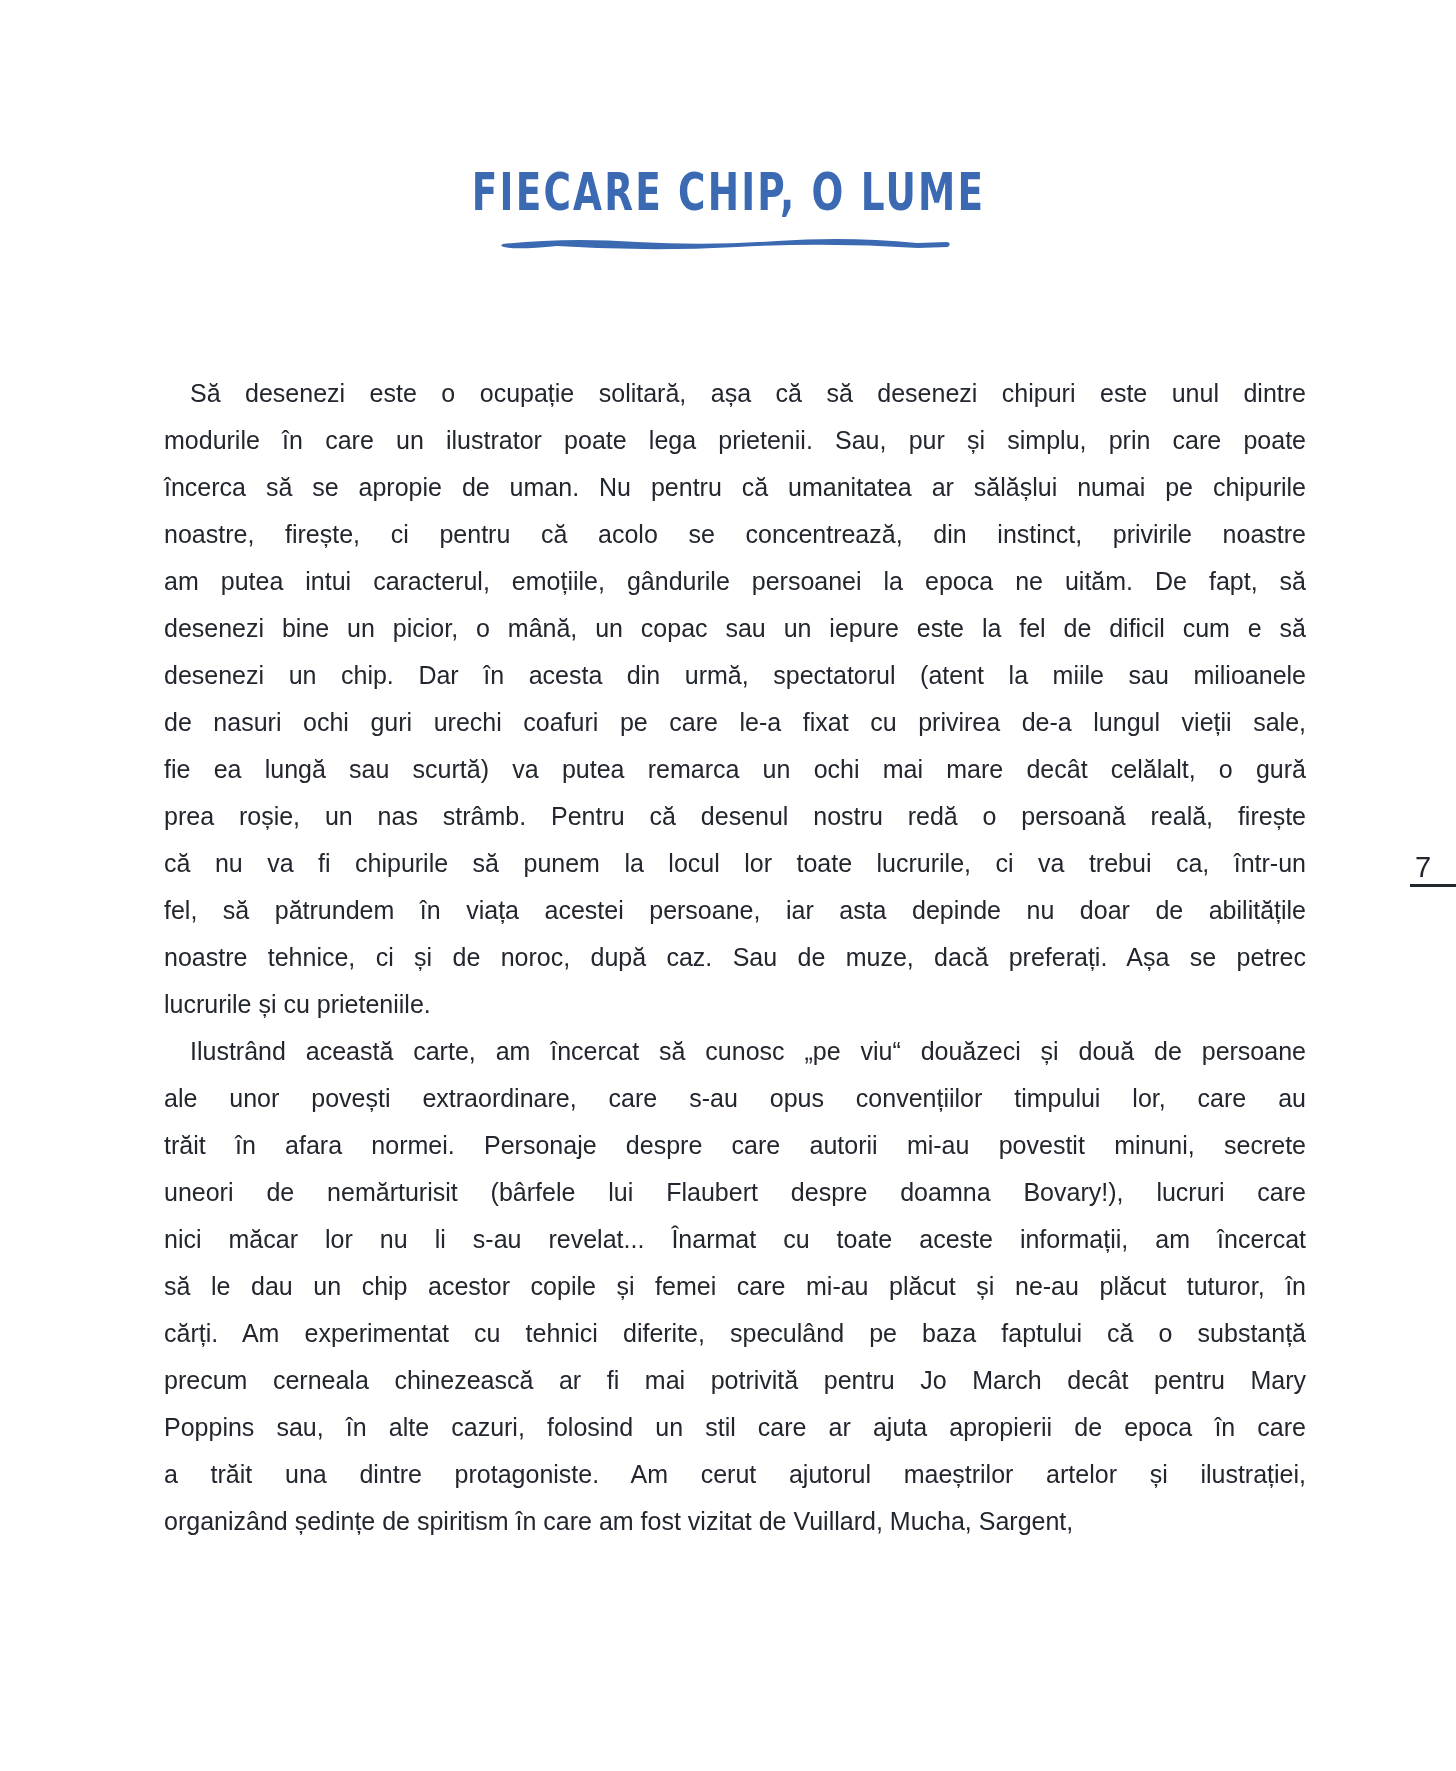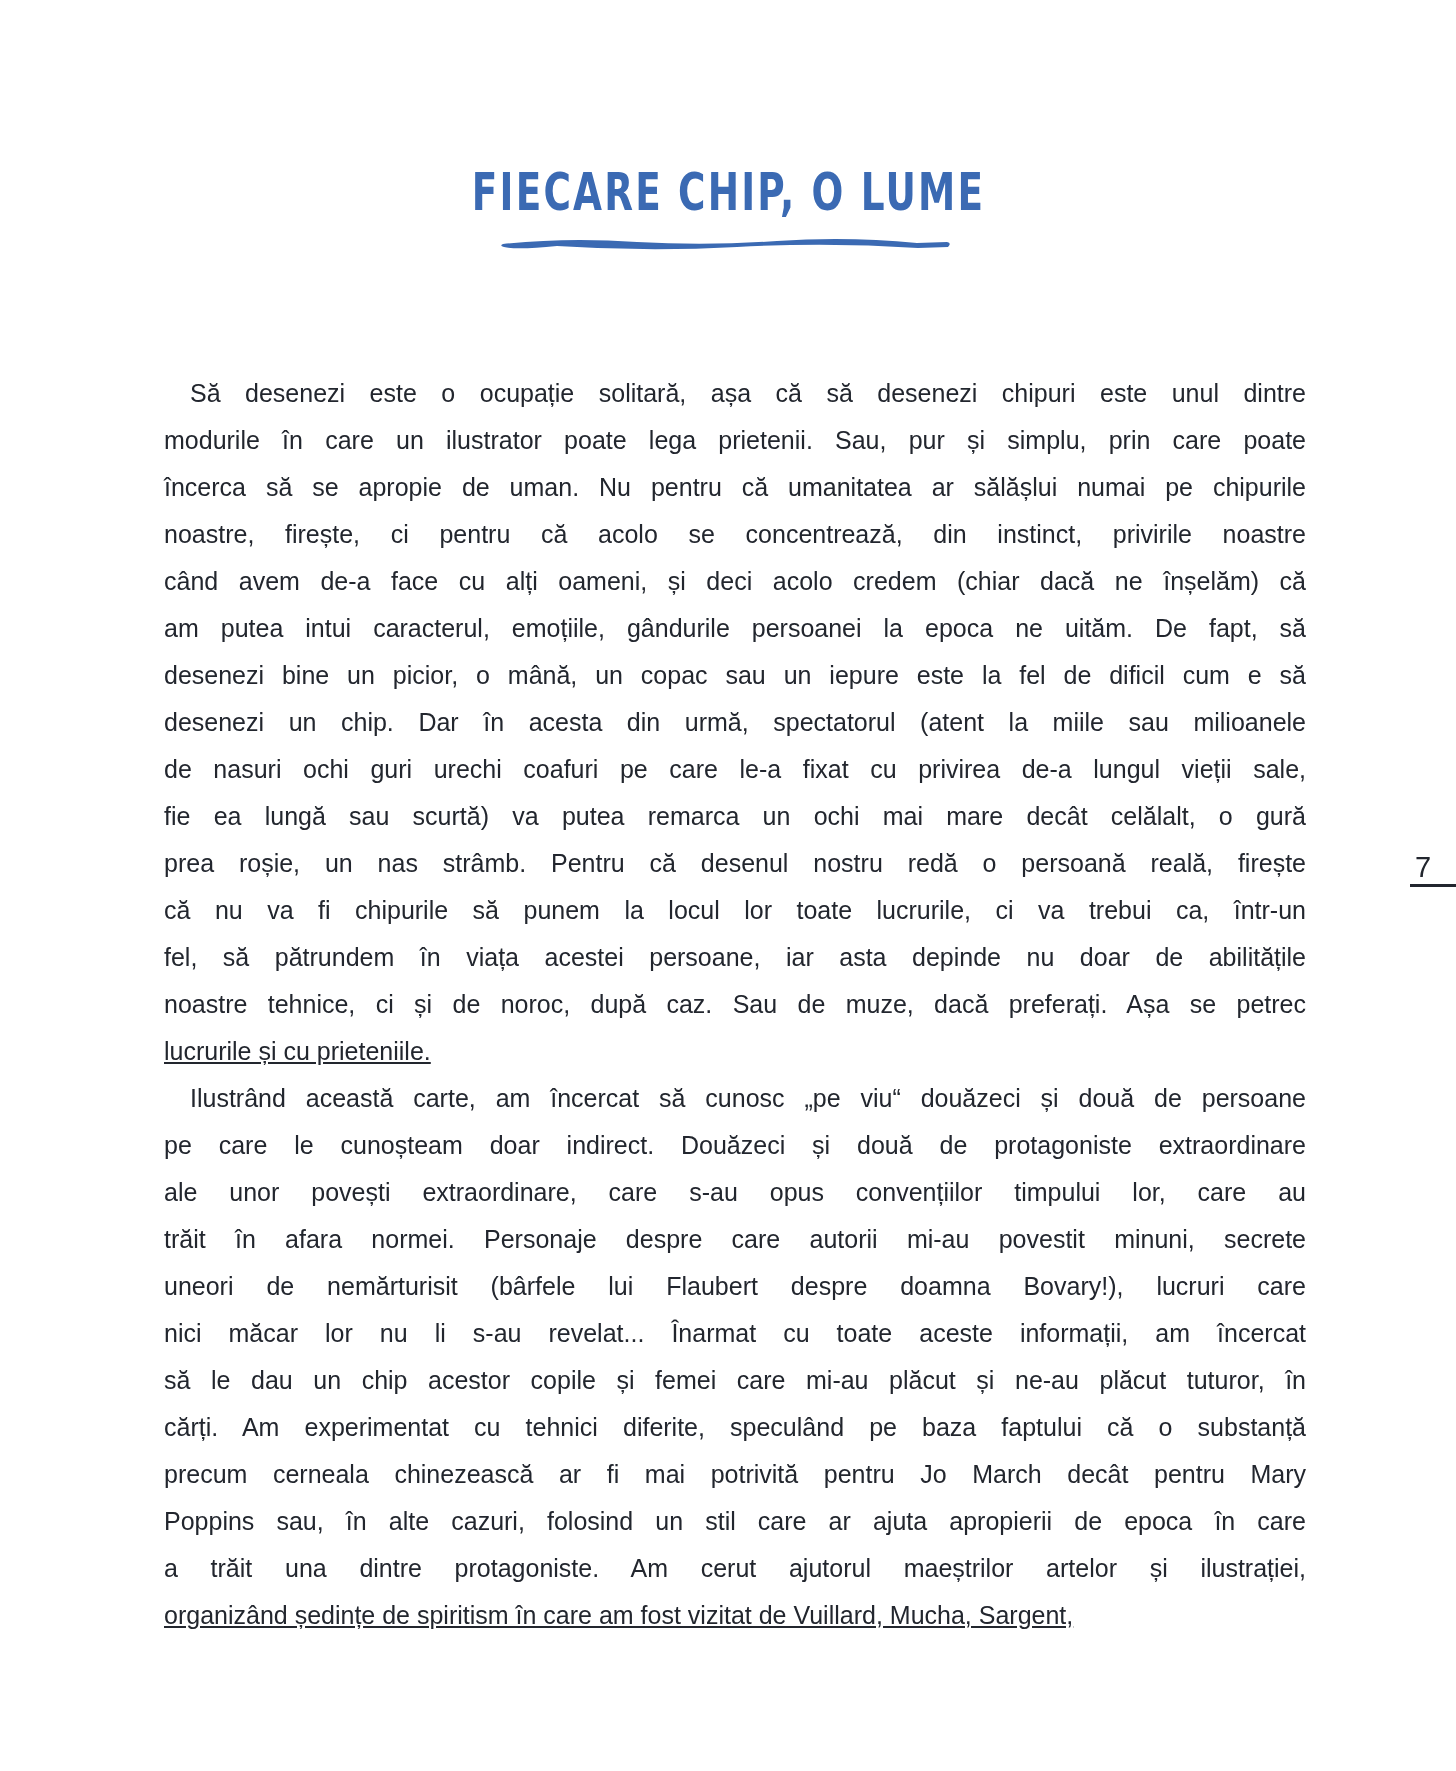--- a/index.html
+++ b/index.html
@@ -55,21 +55,21 @@
     line-height: 47px;
     color: var(--text);
   }
   .line {
     text-align: justify;
     text-align-last: justify;
     white-space: nowrap;
     height: 47px;
   }
   .line.first { text-indent: 26px; }
-  .line.end   { text-align-last: left; text-decoration: underline; }
+  .line.end   { text-align-last: left; }
   .folio {
     position: absolute;
     top: 845px;
     left: 1406px;
     width: 50px;
     height: 45px;
     font-size: 29px;
     line-height: 45px;
     color: var(--text);
     padding-left: 9px;
@@ -97,33 +97,31 @@
         Q455,9 451,13 L421,14
         Q330,8 240,13 Q150,18 60,12 Q20,16 7,13 Q2,12 6,10 Z"></path>
     </svg>
   </div>
 
   <div class="body-text">
       <div class="line first">Să desenezi este o ocupație solitară, așa că să desenezi chipuri este unul dintre</div>
       <div class="line">modurile în care un ilustrator poate lega prietenii. Sau, pur și simplu, prin care poate</div>
       <div class="line">încerca să se apropie de uman. Nu pentru că umanitatea ar sălășlui numai pe chipurile</div>
       <div class="line">noastre, firește, ci pentru că acolo se concentrează, din instinct, privirile noastre</div>
-      <div class="line">când avem de-a face cu alți oameni, și deci acolo credem (chiar dacă ne înșelăm) că</div>
       <div class="line">am putea intui caracterul, emoțiile, gândurile persoanei la epoca ne uităm. De fapt, să</div>
       <div class="line">desenezi bine un picior, o mână, un copac sau un iepure este la fel de dificil cum e să</div>
       <div class="line">desenezi un chip. Dar în acesta din urmă, spectatorul (atent la miile sau milioanele</div>
       <div class="line">de nasuri ochi guri urechi coafuri pe care le-a fixat cu privirea de-a lungul vieții sale,</div>
       <div class="line">fie ea lungă sau scurtă) va putea remarca un ochi mai mare decât celălalt, o gură</div>
       <div class="line">prea roșie, un nas strâmb. Pentru că desenul nostru redă o persoană reală, firește</div>
       <div class="line">că nu va fi chipurile să punem la locul lor toate lucrurile, ci va trebui ca, într-un</div>
       <div class="line">fel, să pătrundem în viața acestei persoane, iar asta depinde nu doar de abilitățile</div>
       <div class="line">noastre tehnice, ci și de noroc, după caz. Sau de muze, dacă preferați. Așa se petrec</div>
       <div class="line end">lucrurile și cu prieteniile.</div>
       <div class="line first">Ilustrând această carte, am încercat să cunosc „pe viu“ douăzeci și două de persoane</div>
-      <div class="line">pe care le cunoșteam doar indirect. Douăzeci și două de protagoniste extraordinare</div>
       <div class="line">ale unor povești extraordinare, care s-au opus convențiilor timpului lor, care au</div>
       <div class="line">trăit în afara normei. Personaje despre care autorii mi-au povestit minuni, secrete</div>
       <div class="line">uneori de nemărturisit (bârfele lui Flaubert despre doamna Bovary!), lucruri care</div>
       <div class="line">nici măcar lor nu li s-au revelat... Înarmat cu toate aceste informații, am încercat</div>
       <div class="line">să le dau un chip acestor copile și femei care mi-au plăcut și ne-au plăcut tuturor, în</div>
       <div class="line">cărți. Am experimentat cu tehnici diferite, speculând pe baza faptului că o substanță</div>
       <div class="line">precum cerneala chinezească ar fi mai potrivită pentru Jo March decât pentru Mary</div>
       <div class="line">Poppins sau, în alte cazuri, folosind un stil care ar ajuta apropierii de epoca în care</div>
       <div class="line">a trăit una dintre protagoniste. Am cerut ajutorul maeștrilor artelor și ilustrației,</div>
       <div class="line end">organizând ședințe de spiritism în care am fost vizitat de Vuillard, Mucha, Sargent,</div>

